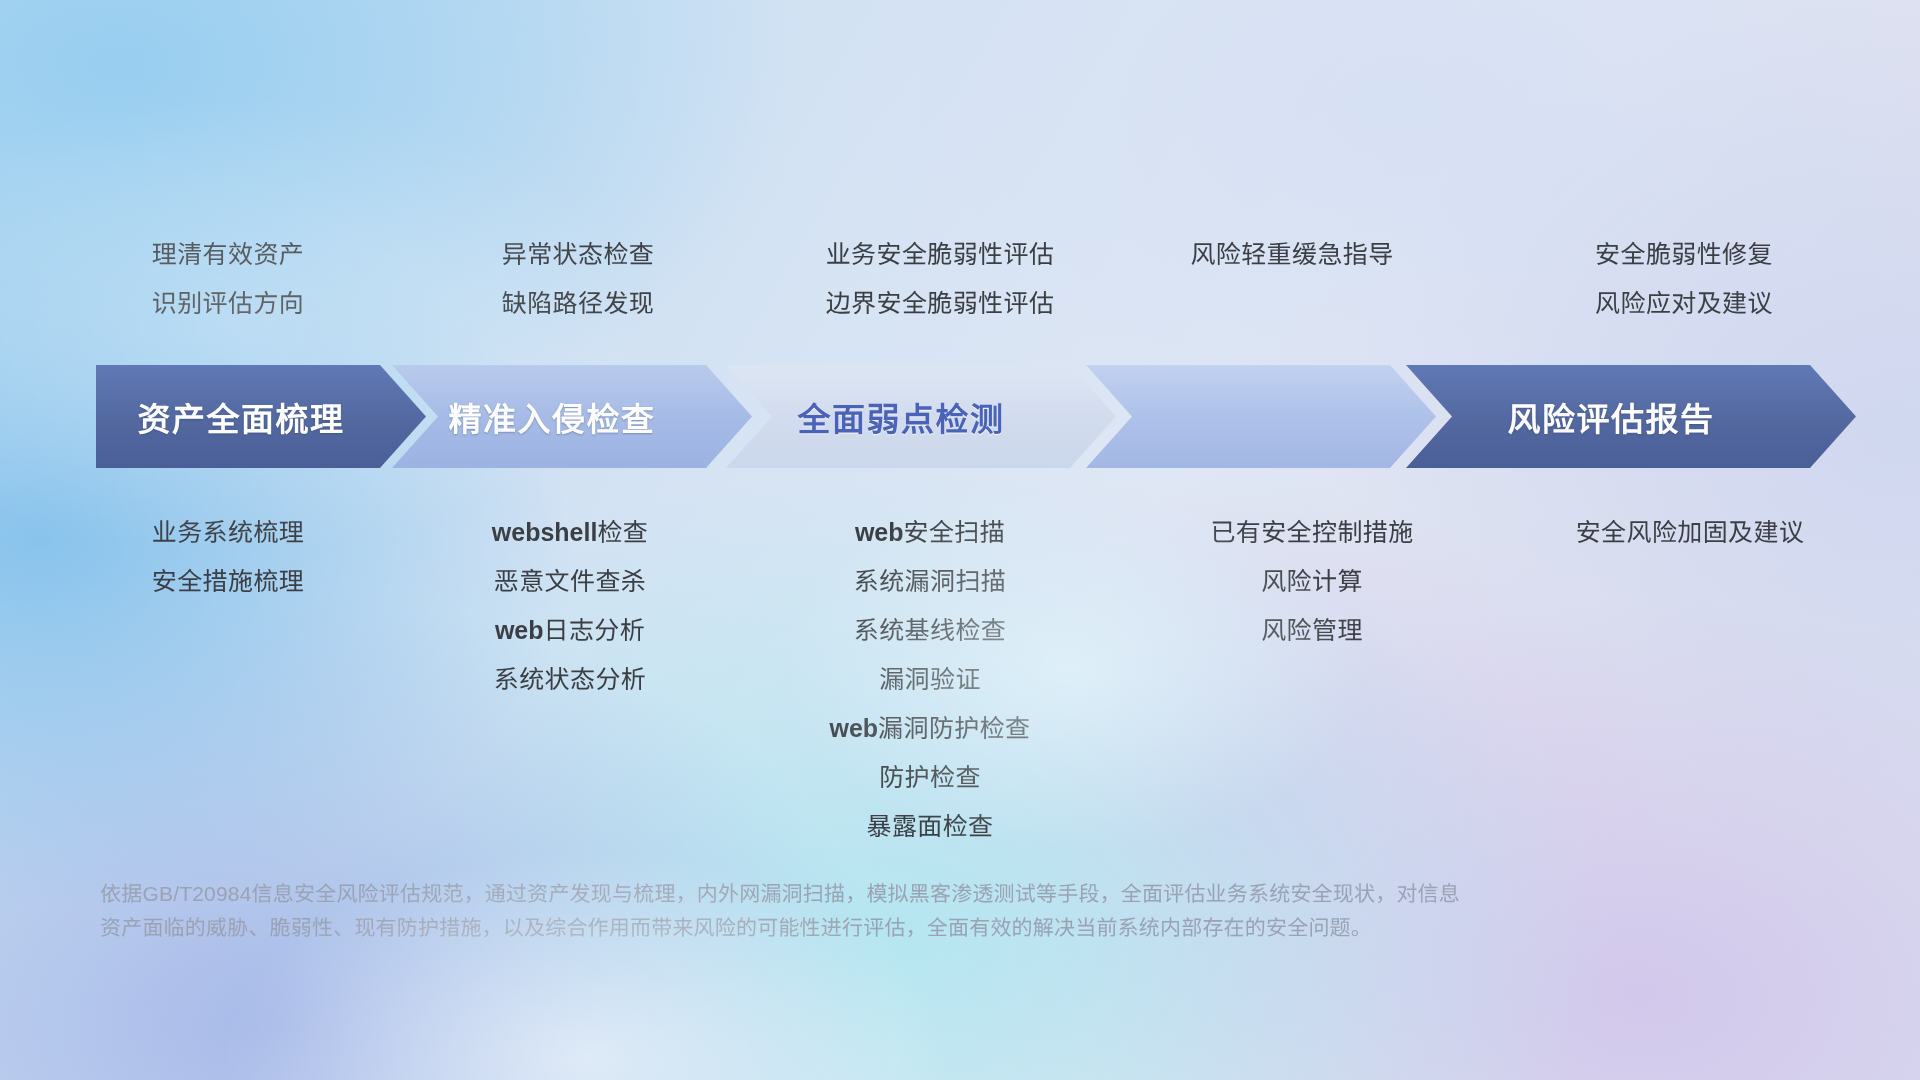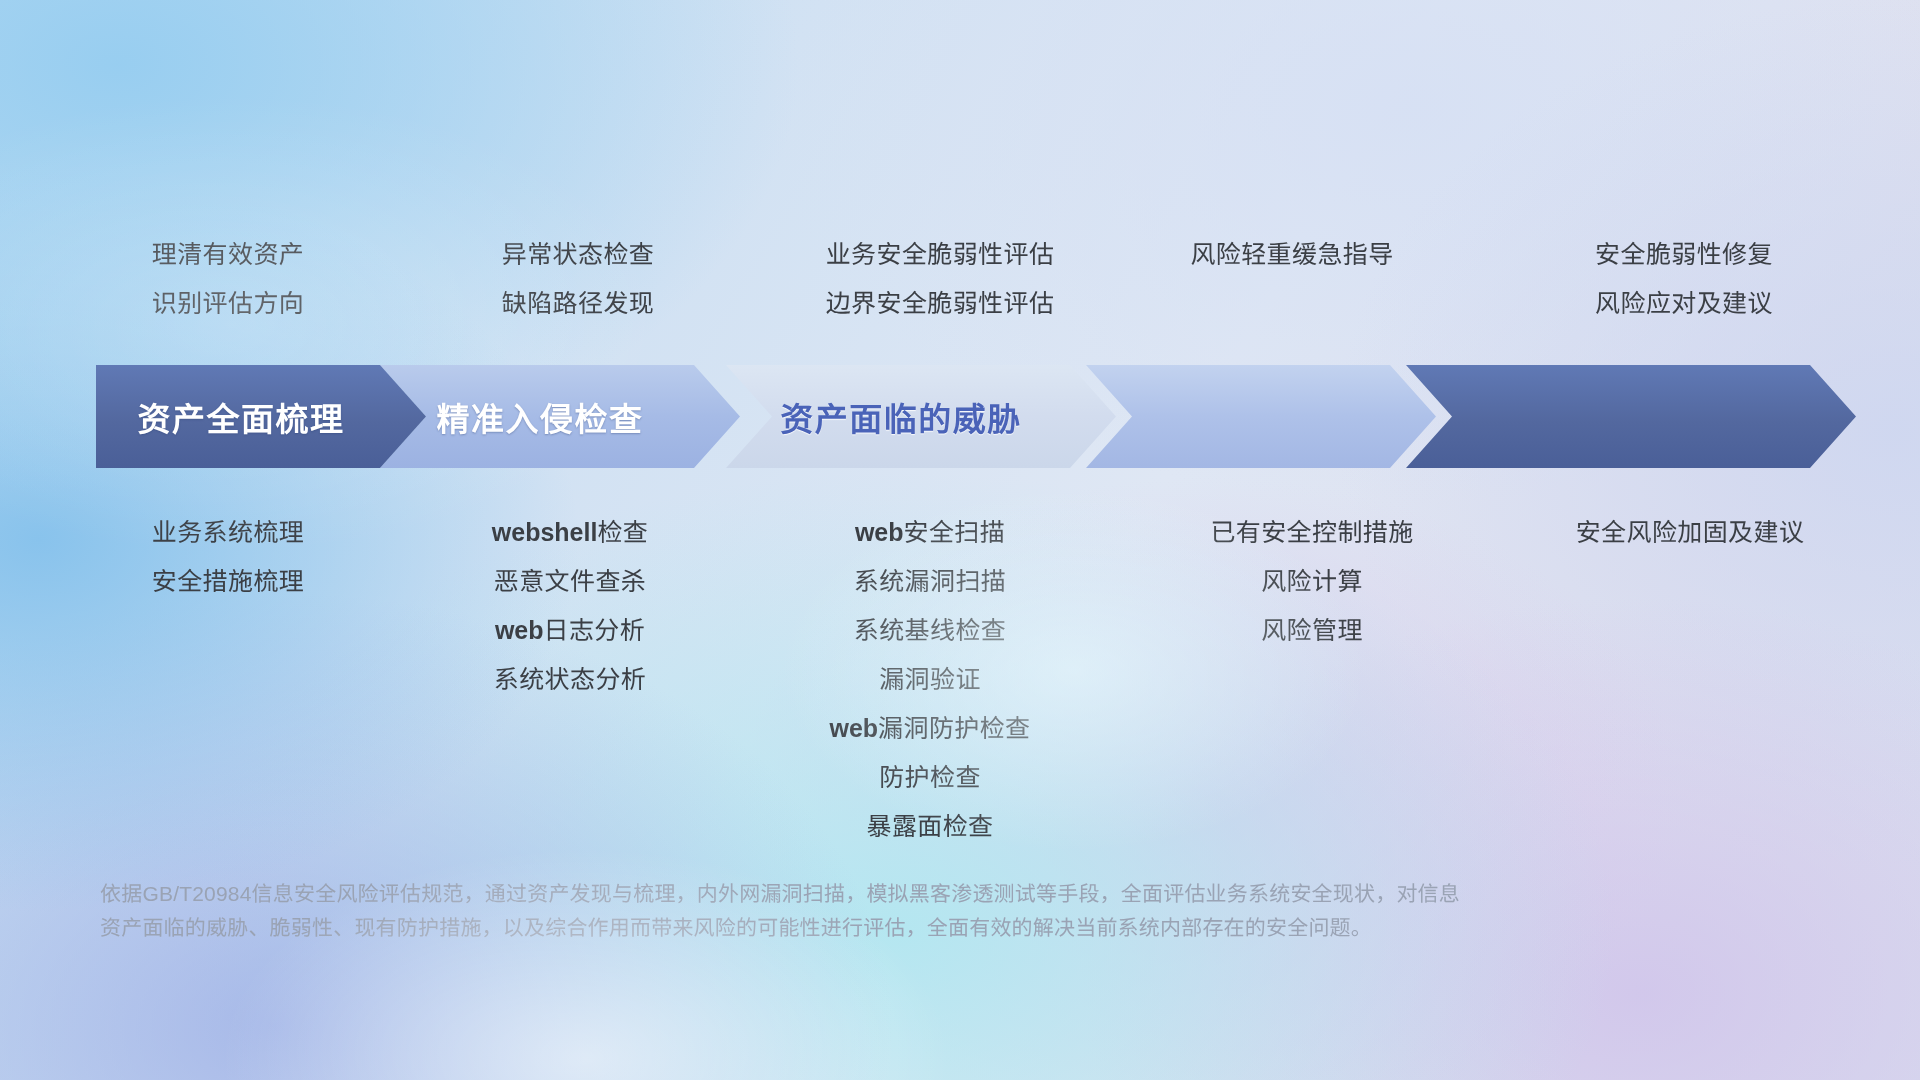--- a/index.html
+++ b/index.html
@@ -144,44 +144,45 @@
 
   <div id="band">
 
     <div class="arrow" style="left:0px; width:330px; z-index:5;">
       <div class="shape">
         <div class="inner" style="background:linear-gradient(180deg,#6079b5 0%,#53689f 55%,#4a5f98 100%);"></div>
       </div>
       <div class="label lbl-light">资产全面梳理</div>
     </div>
 
-    <div class="arrow notch" style="left:284px; width:360px; z-index:4;">
+    <div class="arrow notch" style="left:296px; width:360px; z-index:4;">
       <div class="shape">
         <div class="inner" style="background:linear-gradient(180deg,#b9cbec 0%,#a6bbe6 50%,#9cb2e2 100%);"></div>
       </div>
       <div class="label lbl-light">精准入侵检查</div>
     </div>
 
     <div class="arrow notch" style="left:630px; width:390px; z-index:3;">
       <div class="shape">
         <div class="inner" style="background:linear-gradient(180deg,#dce6f3 0%,#d2dcee 50%,#cbd7ea 100%);"></div>
       </div>
-      <div class="label lbl-blue">资产面临的威胁</div>
+      <div class="label lbl-blue">全面弱点检测</div>
     </div>
 
     <div class="arrow notch" style="left:990px; width:350px; z-index:2;">
       <div class="shape">
         <div class="inner" style="background:linear-gradient(180deg,#c2d2ef 0%,#aec1e9 50%,#a3b7e4 100%);"></div>
       </div>
     </div>
 
     <div class="arrow notch" style="left:1310px; width:450px; z-index:1;">
       <div class="shape">
         <div class="inner" style="background:linear-gradient(180deg,#6079b5 0%,#53689f 55%,#4a5f98 100%);"></div>
       </div>
+      <div class="label lbl-light">风险评估报告</div>
     </div>
 
   </div>
 
   <div class="col-text" style="left:228px; top:508px;">
     <span class="line">
       <span class="latin"></span><span>业务系统梳理</span>
     </span>
     <span class="line">
       <span class="latin"></span><span>安全措施梳理</span>

